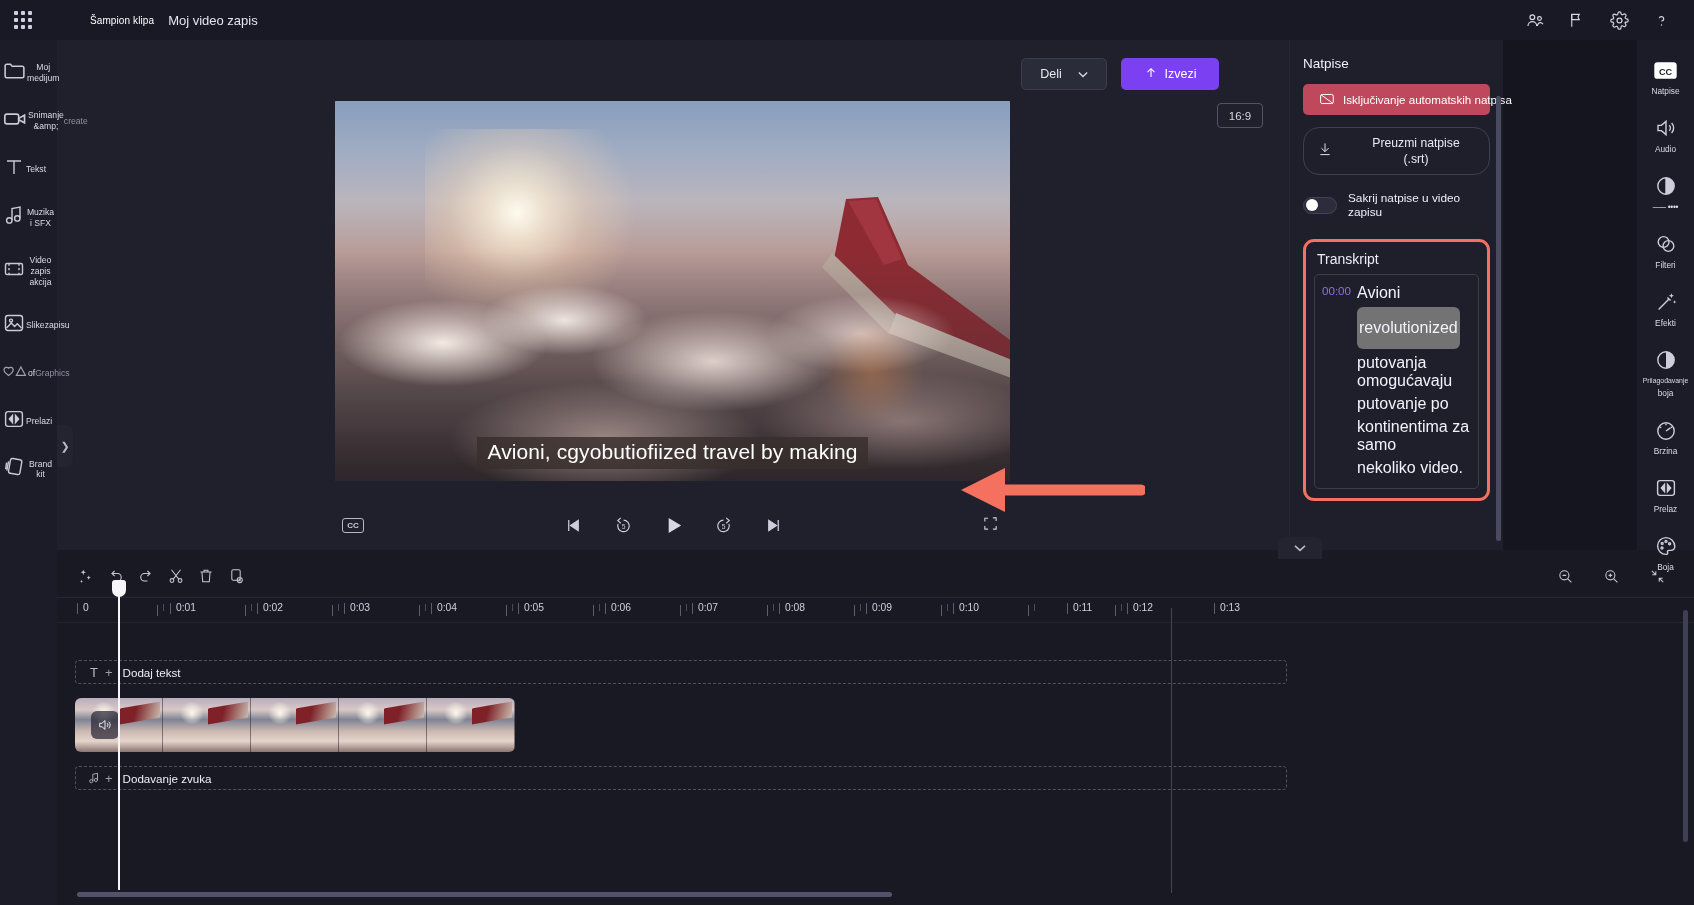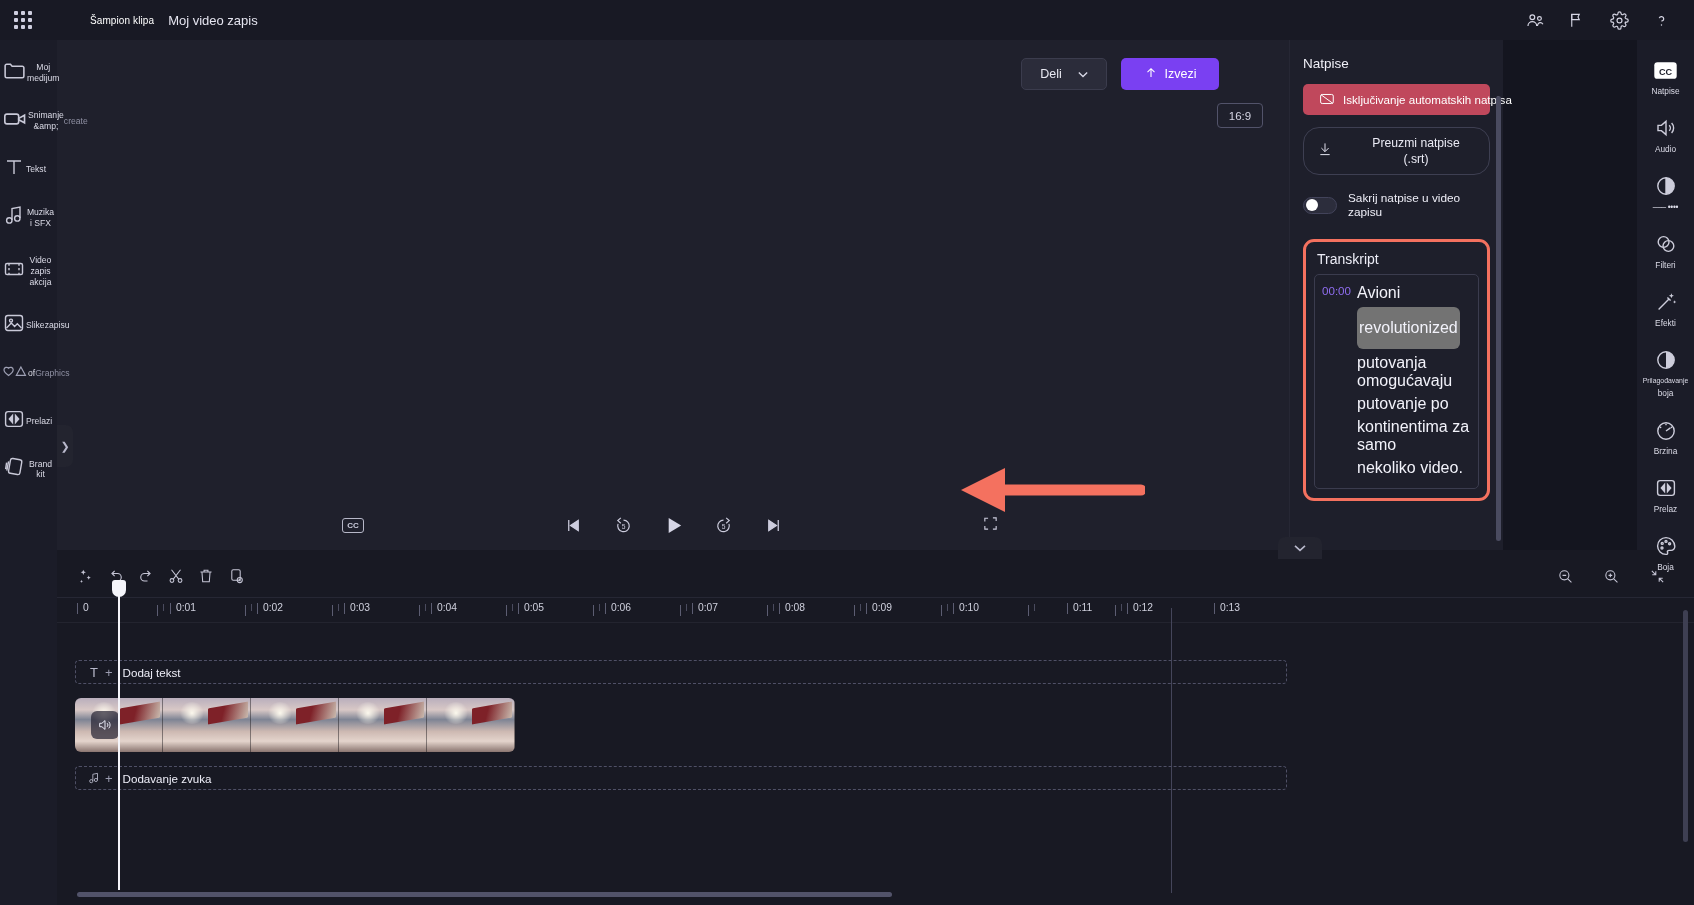--- a/index.html
+++ b/index.html
@@ -397,20 +397,37 @@
           <svg width="14" height="14" viewBox="0 0 24 24" fill="none" stroke="#ffffff" stroke-width="1.9">
             <path d="M12 19V5M6 10.5L12 4.6l6 5.9"></path>
           </svg>
         </span>
         <span>Izvezi</span>
       </div>
     </div>
 
     <div class="ratio-chip">16:9</div>
 
+    <div class="preview">
+      <div class="sky-top"></div>
+      <div class="sun"></div>
+      <div class="wing">
+        <svg width="420" height="215" viewBox="0 0 420 215">
+          <path d="M250 6 L282 4 L312 72 L418 150 L418 176 L300 126 L238 66 Z" fill="#8e2b32"></path>
+          <path d="M300 120 L418 168 L418 186 L292 140 Z" fill="#cfc2b6"></path>
+          <path d="M236 60 L300 122 L292 140 L226 74 Z" fill="#b8a79c"></path>
+          <path d="M252 8 L280 6 L306 66 L288 72 Z" fill="#a23640"></path>
+        </svg>
+      </div>
+      <div class="cloudbank"></div>
+      <div class="lensflare"></div>
+      <div class="cc-overlay">
+        <span>Avioni, cgyobutiofiized travel by making</span>
+      </div>
+    </div>
 
     <div class="arrow-anno">
       <svg width="190" height="60" viewBox="0 0 190 60">
         <path d="M44 30 L186 30" stroke="#f4715f" stroke-width="11" stroke-linecap="round" fill="none"></path>
         <path d="M6 30 L50 8 L50 52 Z" fill="#f4715f"></path>
       </svg>
     </div>
 
     <div class="player-ctrls">
       <div class="cc-toggle">CC</div>

